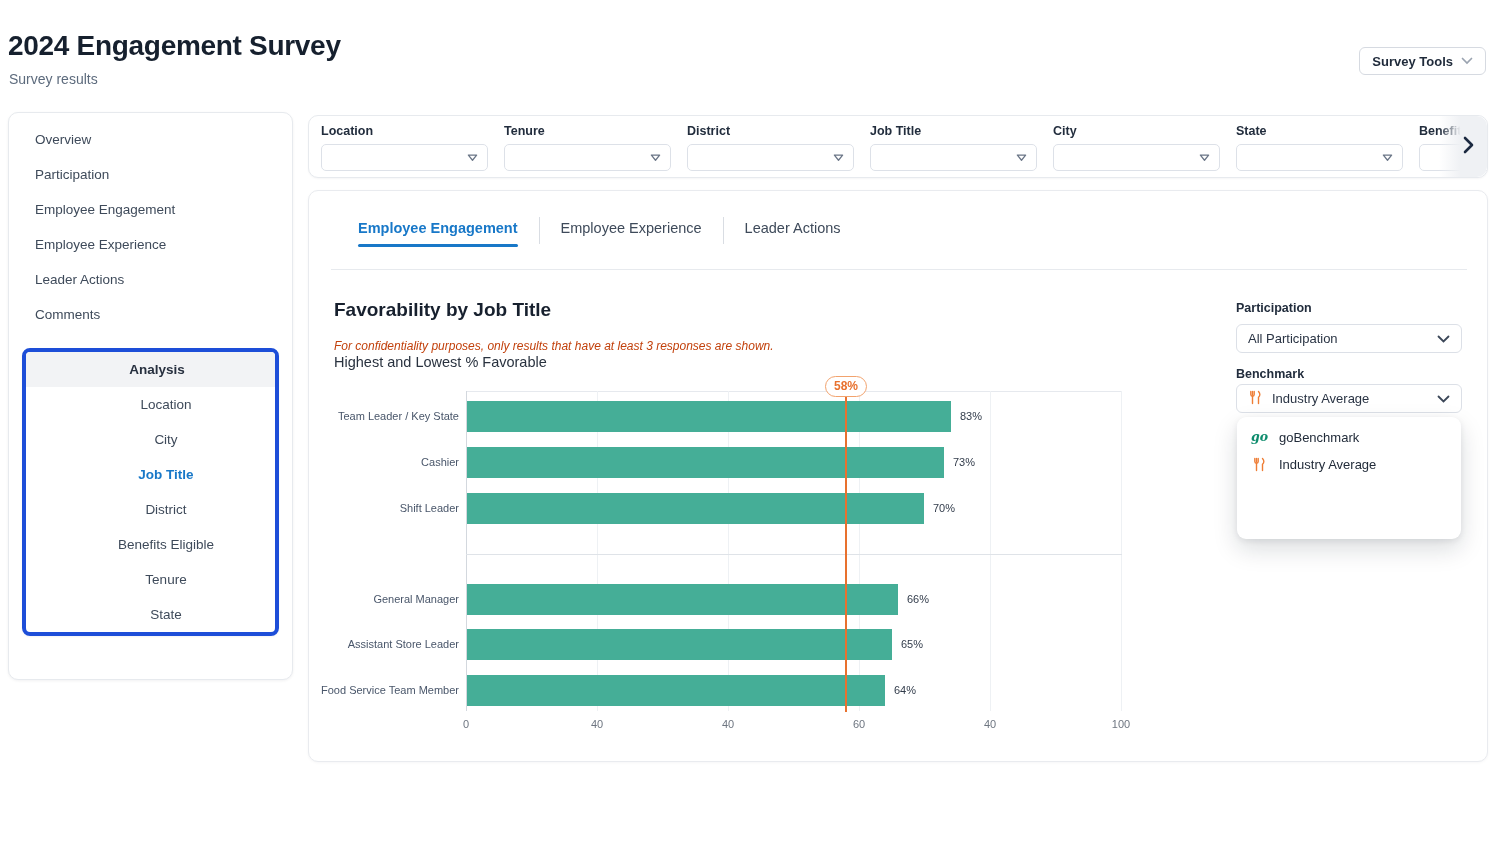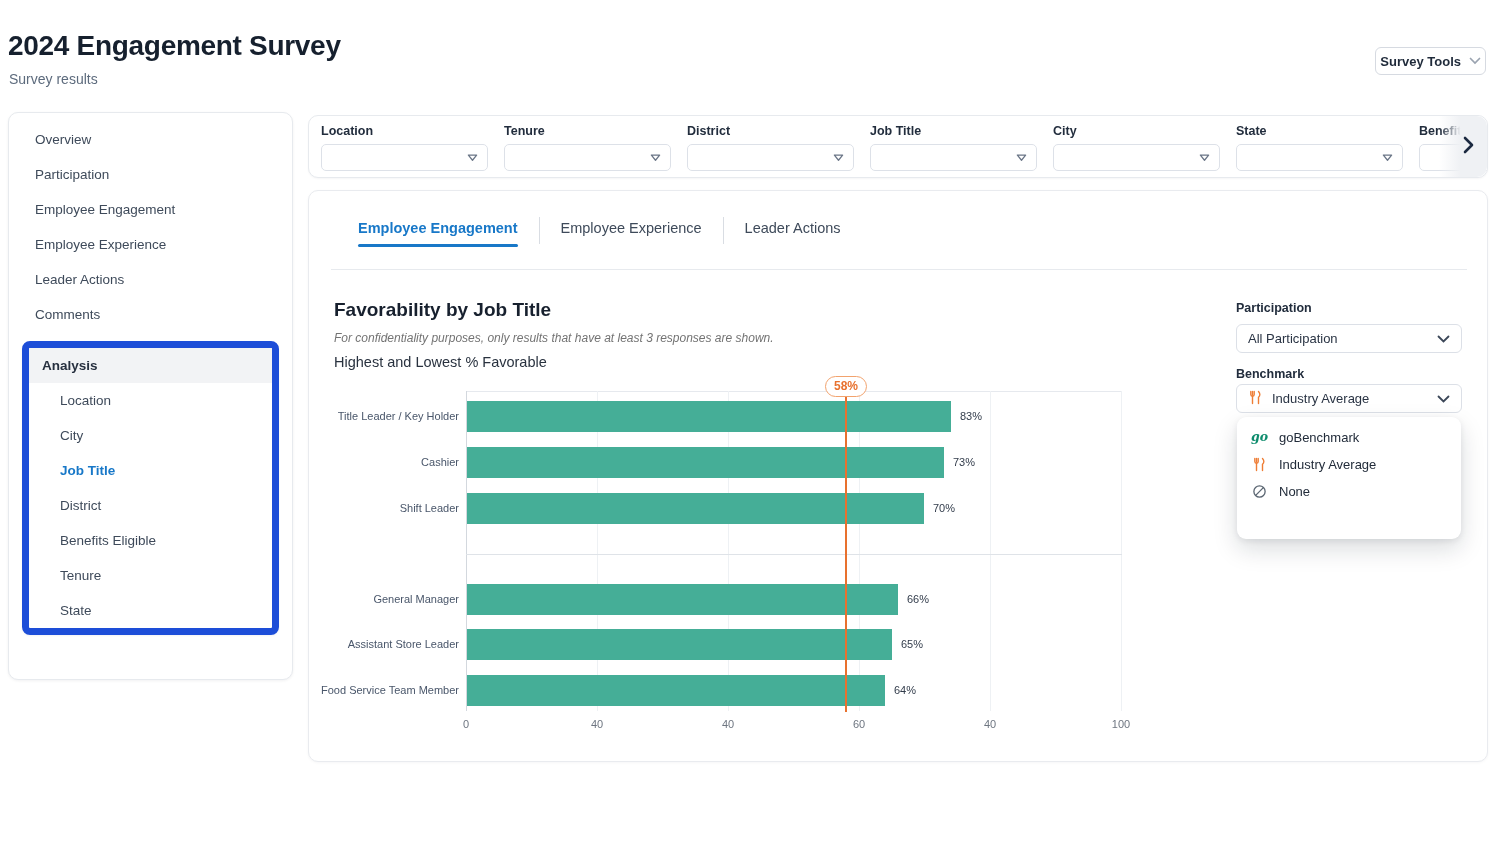--- a/index.html
+++ b/index.html
@@ -4,26 +4,26 @@
 <style>
   html,body{margin:0;padding:0;}
   body{
     width:1500px;height:844px;position:relative;background:#ffffff;
     font-family:"Liberation Sans",sans-serif;color:#1a2433;overflow:hidden;
   }
   
   .header-title{position:absolute;left:8px;top:30px;font-size:28px;font-weight:bold;color:#16202e;letter-spacing:-.3px;text-align:center;}
   .header-sub{position:absolute;left:9px;top:71px;font-size:14px;color:#5d6b7d;}
   .survey-tools{position:absolute;right:14px;top:47px;height:28px;display:flex;align-items:center;gap:8px;
-    padding:0 4px;background:#fff;border:1px solid #d6dae1;border-radius:6px;font-size:13px;font-weight:bold;color:#1f2a3a;cursor:pointer;justify-content:center;}
+    padding:0 12px;background:#fff;border:1px solid #d6dae1;border-radius:6px;font-size:13px;font-weight:bold;color:#1f2a3a;cursor:pointer;justify-content:center;}
   
   #sidebar{position:absolute;left:8px;top:112px;width:285px;height:568px;background:#fff;border:1px solid #e7eaee;
     border-radius:10px;box-shadow:0 1px 3px rgba(16,24,40,.06);box-sizing:border-box;padding-top:9px;}
   .sb-item{height:35px;line-height:35px;padding-left:26px;font-size:13.5px;color:#3e4a5a;cursor:pointer;}
-  .an-box{margin:9px 13px;border:7px solid #1d4ed8;border-radius:8px;overflow:hidden;box-shadow:0 1px 2px rgba(16,24,40,.05);}
+  .an-box{margin:16px 13px;border:4px solid #1d4ed8;border-radius:8px;overflow:hidden;box-shadow:0 1px 2px rgba(16,24,40,.05);text-align:center;}
   .an-head{height:35px;line-height:35px;padding-left:13px;background:#f2f3f5;font-weight:bold;font-size:13.5px;color:#27303f;cursor:pointer;}
   .an-child{height:35px;line-height:35px;padding-left:31px;font-size:13.5px;color:#3e4a5a;cursor:pointer;}
   .an-child.active{color:#1878c8;font-weight:bold;}
   
   #filterbar{position:absolute;left:308px;top:115px;width:1180px;height:63px;background:#fff;border:1px solid #e7eaee;
     border-radius:10px;box-sizing:border-box;overflow:hidden;box-shadow:0 1px 2px rgba(16,24,40,.04);}
   #filters-row{position:absolute;left:12px;top:8px;display:flex;gap:16px;}
   .f-block{width:167px;flex:0 0 167px;}
   .f-label{font-size:12.5px;font-weight:bold;color:#222d3d;margin-bottom:6px;white-space:nowrap;}
   .f-select{height:27px;border:1px solid #dde1e8;border-radius:5px;display:flex;align-items:center;justify-content:flex-end;
@@ -34,21 +34,21 @@
   
   #maincard{position:absolute;left:308px;top:190px;width:1180px;height:572px;background:#fff;border:1px solid #e9ebef;
     border-radius:10px;box-sizing:border-box;box-shadow:0 1px 3px rgba(16,24,40,.04);}
   #tabs{position:absolute;left:49px;top:26px;display:flex;align-items:flex-start;}
   .tab{position:relative;font-size:14.5px;color:#3e4a5a;line-height:22px;padding-bottom:8px;cursor:pointer;white-space:nowrap;}
   .tab.active{color:#1878c8;font-weight:bold;}
   .tab.active::after{content:"";position:absolute;left:0;right:0;bottom:0;height:3px;background:#1878c8;border-radius:2px;}
   .tab-sep{width:1px;height:27px;background:#d9dde3;margin:0 21px;}
   .tabs-divider{position:absolute;left:22px;top:78px;width:1136px;height:1px;background:#e7eaee;}
   .sec-title{position:absolute;left:25px;top:108px;font-size:19px;font-weight:bold;color:#17202e;}
-  .sec-note{position:absolute;left:25px;top:140px;font-size:12px;font-style:italic;color:#737373;}
+  .sec-note{position:absolute;left:25px;top:148px;font-size:12px;font-style:italic;color:#c2410c;}
   .sec-heading{position:absolute;left:25px;top:163px;font-size:14.5px;color:#29323f;}
   
   #chart{position:absolute;left:0;top:0;width:1180px;height:572px;}
   #chart > div{position:absolute;}
   .plot-top{height:1px;background:#e6e9ee;}
   .axis-left{width:1px;background:#d3d8de;}
   .grid-v{width:1px;background:#eef1f4;}
   .separator{height:1px;background:#dfe3e8;}
   .bar{height:31px;}
   .cat-label{width:140px;text-align:right;font-size:11px;color:#49566a;height:31px;line-height:31px;white-space:nowrap;}
@@ -204,21 +204,21 @@
       <div class="tick-label" style="left: 268px; top: 527px;">40</div>
       <div class="grid-v" style="left: 419px; top: 200px; height: 320px;"></div>
       <div class="tick-label" style="left: 399px; top: 527px;">40</div>
       <div class="grid-v" style="left: 550px; top: 200px; height: 320px;"></div>
       <div class="tick-label" style="left: 530px; top: 527px;">60</div>
       <div class="grid-v" style="left: 681px; top: 200px; height: 320px;"></div>
       <div class="tick-label" style="left: 661px; top: 527px;">40</div>
       <div class="grid-v" style="left: 812px; top: 200px; height: 320px;"></div>
       <div class="tick-label" style="left: 792px; top: 527px;">100</div>
       <div class="separator" style="left: 157px; top: 363px; width: 656px;"></div>
-      <div class="cat-label" style="left: 10px; top: 210px;">Title Leader / Key Holder</div>
+      <div class="cat-label" style="left: 10px; top: 210px;">Team Leader / Key State</div>
       <div class="bar" style="left: 158px; top: 210px; width: 484px; background: rgb(69, 174, 151);"></div>
       <div class="val-label" style="left: 651px; top: 210px;">83%</div>
       <div class="cat-label" style="left: 10px; top: 256px;">Cashier</div>
       <div class="bar" style="left: 158px; top: 256px; width: 477px; background: rgb(69, 174, 151);"></div>
       <div class="val-label" style="left: 644px; top: 256px;">73%</div>
       <div class="cat-label" style="left: 10px; top: 302px;">Shift Leader</div>
       <div class="bar" style="left: 158px; top: 302px; width: 457px; background: rgb(69, 174, 151);"></div>
       <div class="val-label" style="left: 624px; top: 302px;">70%</div>
       <div class="cat-label" style="left: 10px; top: 393px;">General Manager</div>
       <div class="bar" style="left: 158px; top: 393px; width: 431px; background: rgb(69, 174, 151);"></div>
@@ -269,24 +269,15 @@
           <span class="ic">
             <svg width="15" height="15" viewBox="0 0 16 16" fill="none" stroke="#ee7d35" stroke-width="1.5" stroke-linecap="round">
               <path d="M3 1.5v3.3a1.8 1.8 0 0 0 3.6 0V1.5"></path>
               <path d="M4.8 1.5v4"></path>
               <path d="M4.8 7v7.5"></path>
               <path d="M11.2 1.5c1.9 2 1.9 4.6 0 6.3v6.7"></path>
             </svg>
           </span>
           <span>Industry Average</span>
         </div>
-        <div class="menu-item">
-          <span class="ic">
-            <svg width="15" height="15" viewBox="0 0 16 16" fill="none" stroke="#5b6672" stroke-width="1.4">
-              <circle cx="8" cy="8" r="6"></circle>
-              <line x1="3.9" y1="12.1" x2="12.1" y2="3.9"></line>
-            </svg>
-          </span>
-          <span>None</span>
-        </div>
       </div>
   </aside>
 </main>
 
 </body></html>

